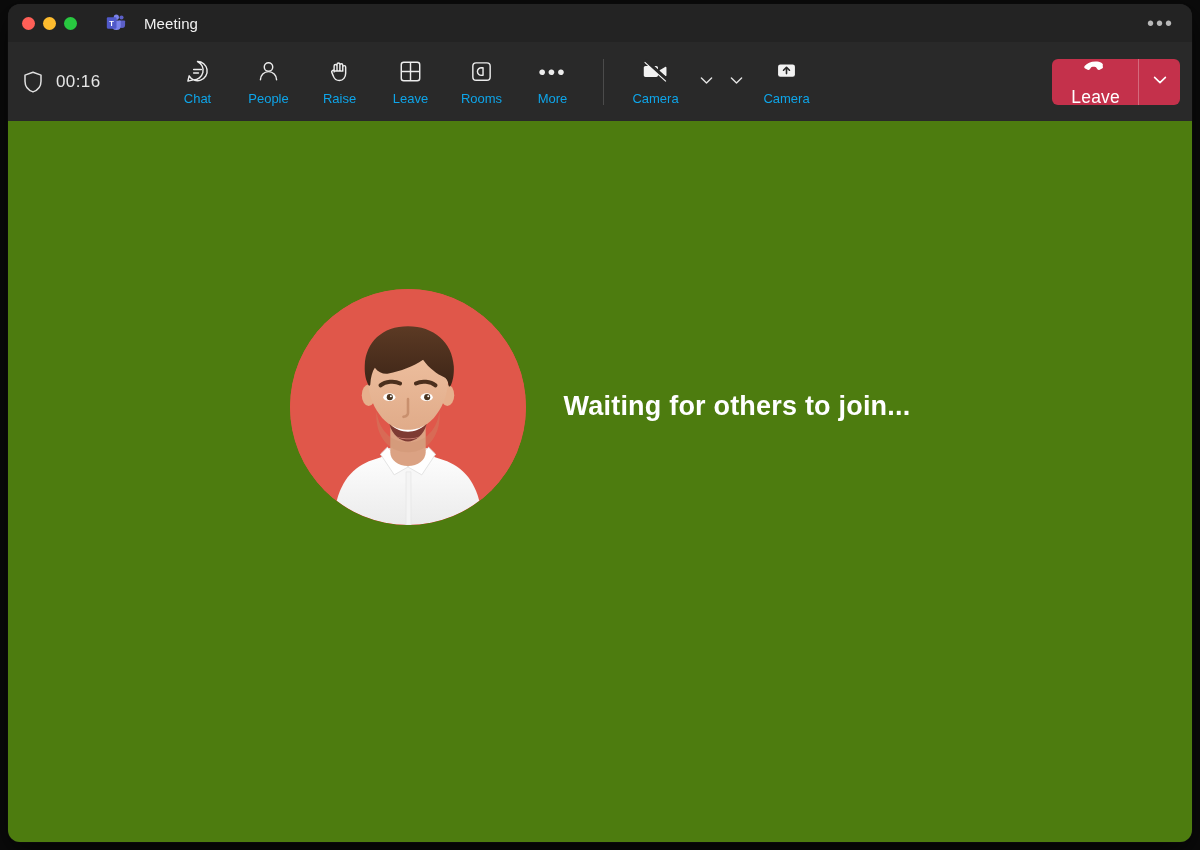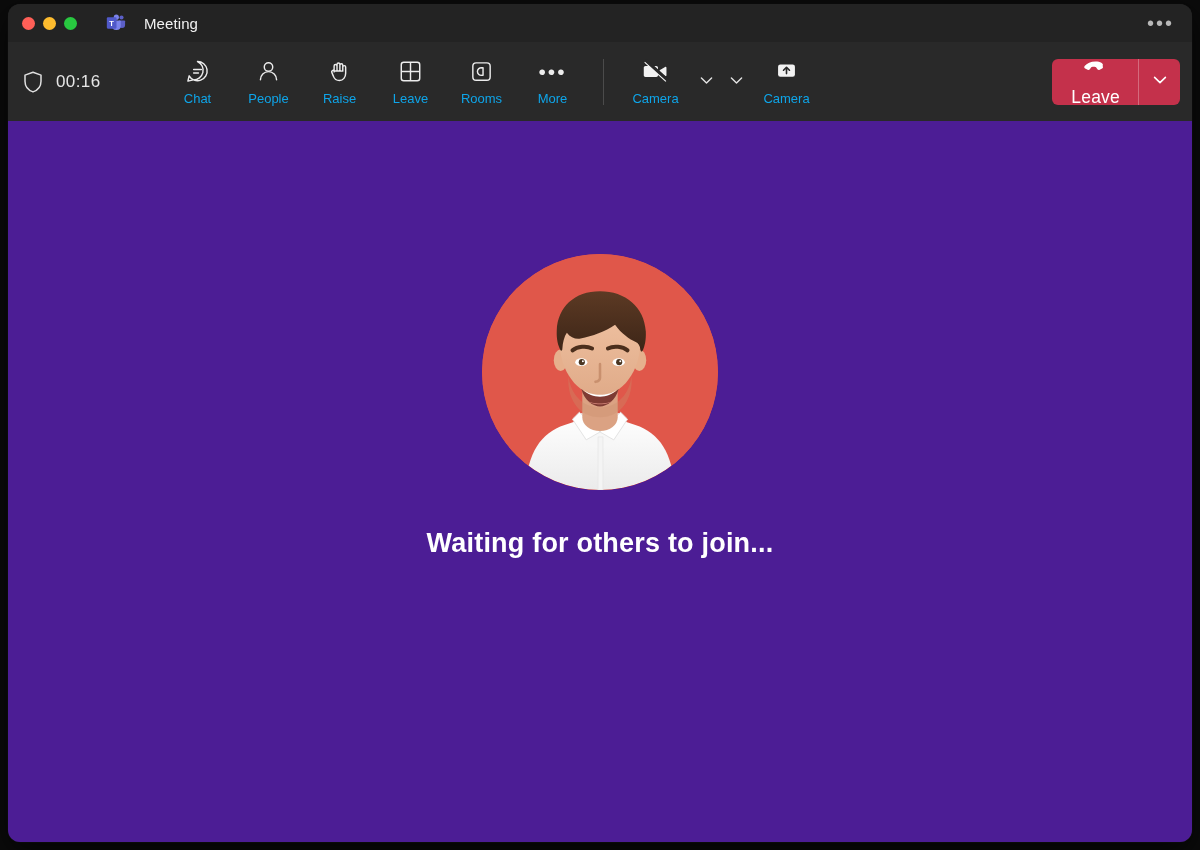--- a/index.html
+++ b/index.html
@@ -196,23 +196,23 @@
     background: transparent;
     display: flex;
     align-items: center;
     justify-content: center;
     cursor: pointer;
   }
 
   
   #stage {
     flex: 1 1 auto;
-    background: #4c1d95;
-    display: flex;
-    flex-direction: column;
+    background: #4d7c0f;
+    display: flex;
+    flex-direction: row;
     align-items: center;
     justify-content: center;
     gap: 38px;
     padding-bottom: 150px;
   }
 
   #avatar {
     width: 236px;
     height: 236px;
     border-radius: 50%;

